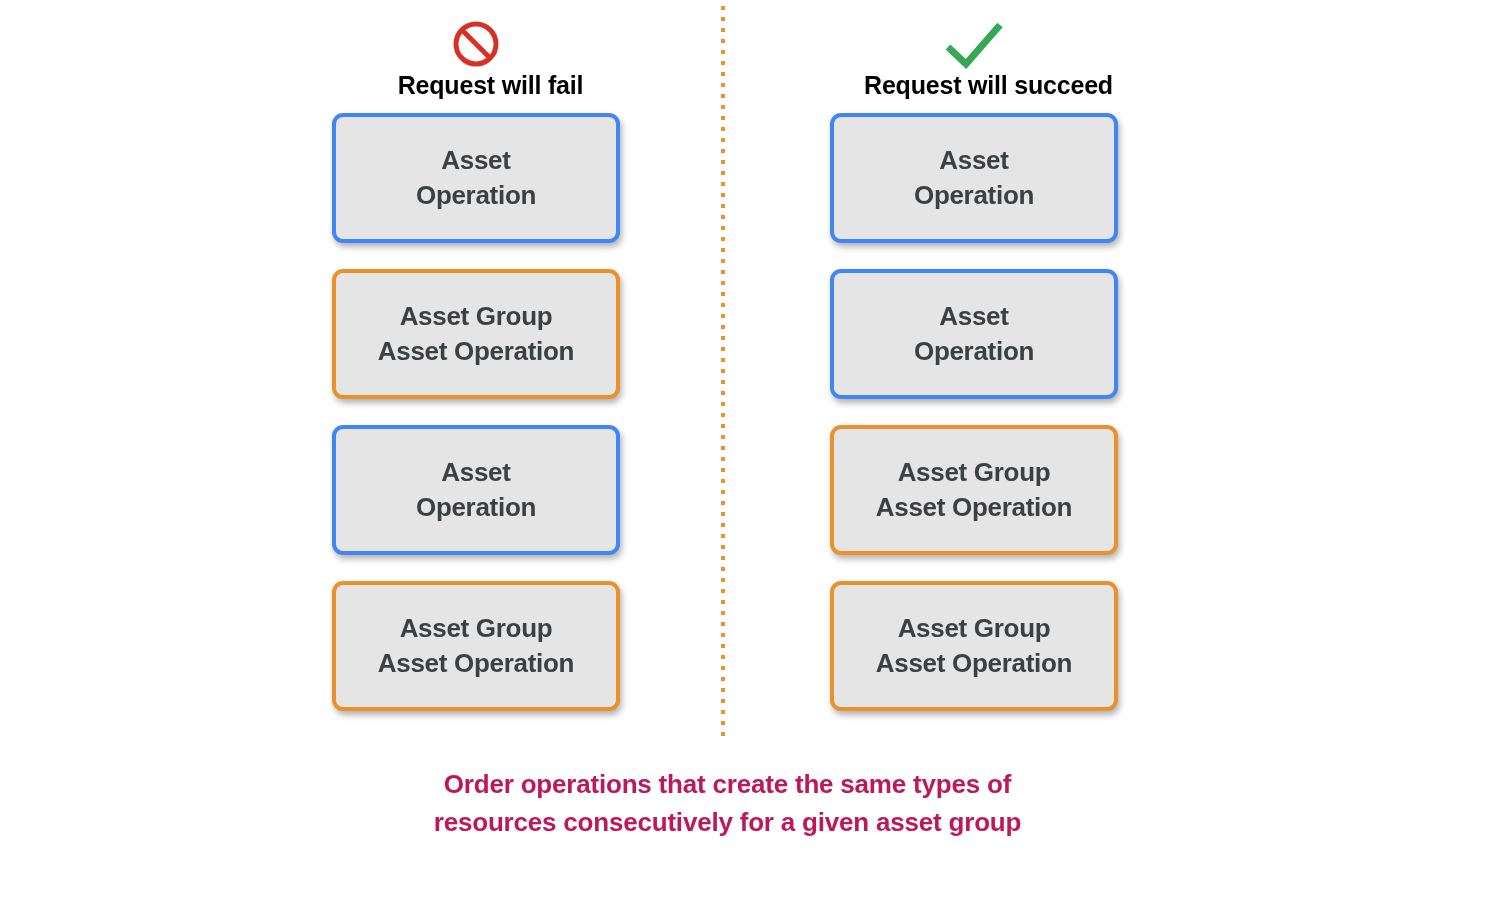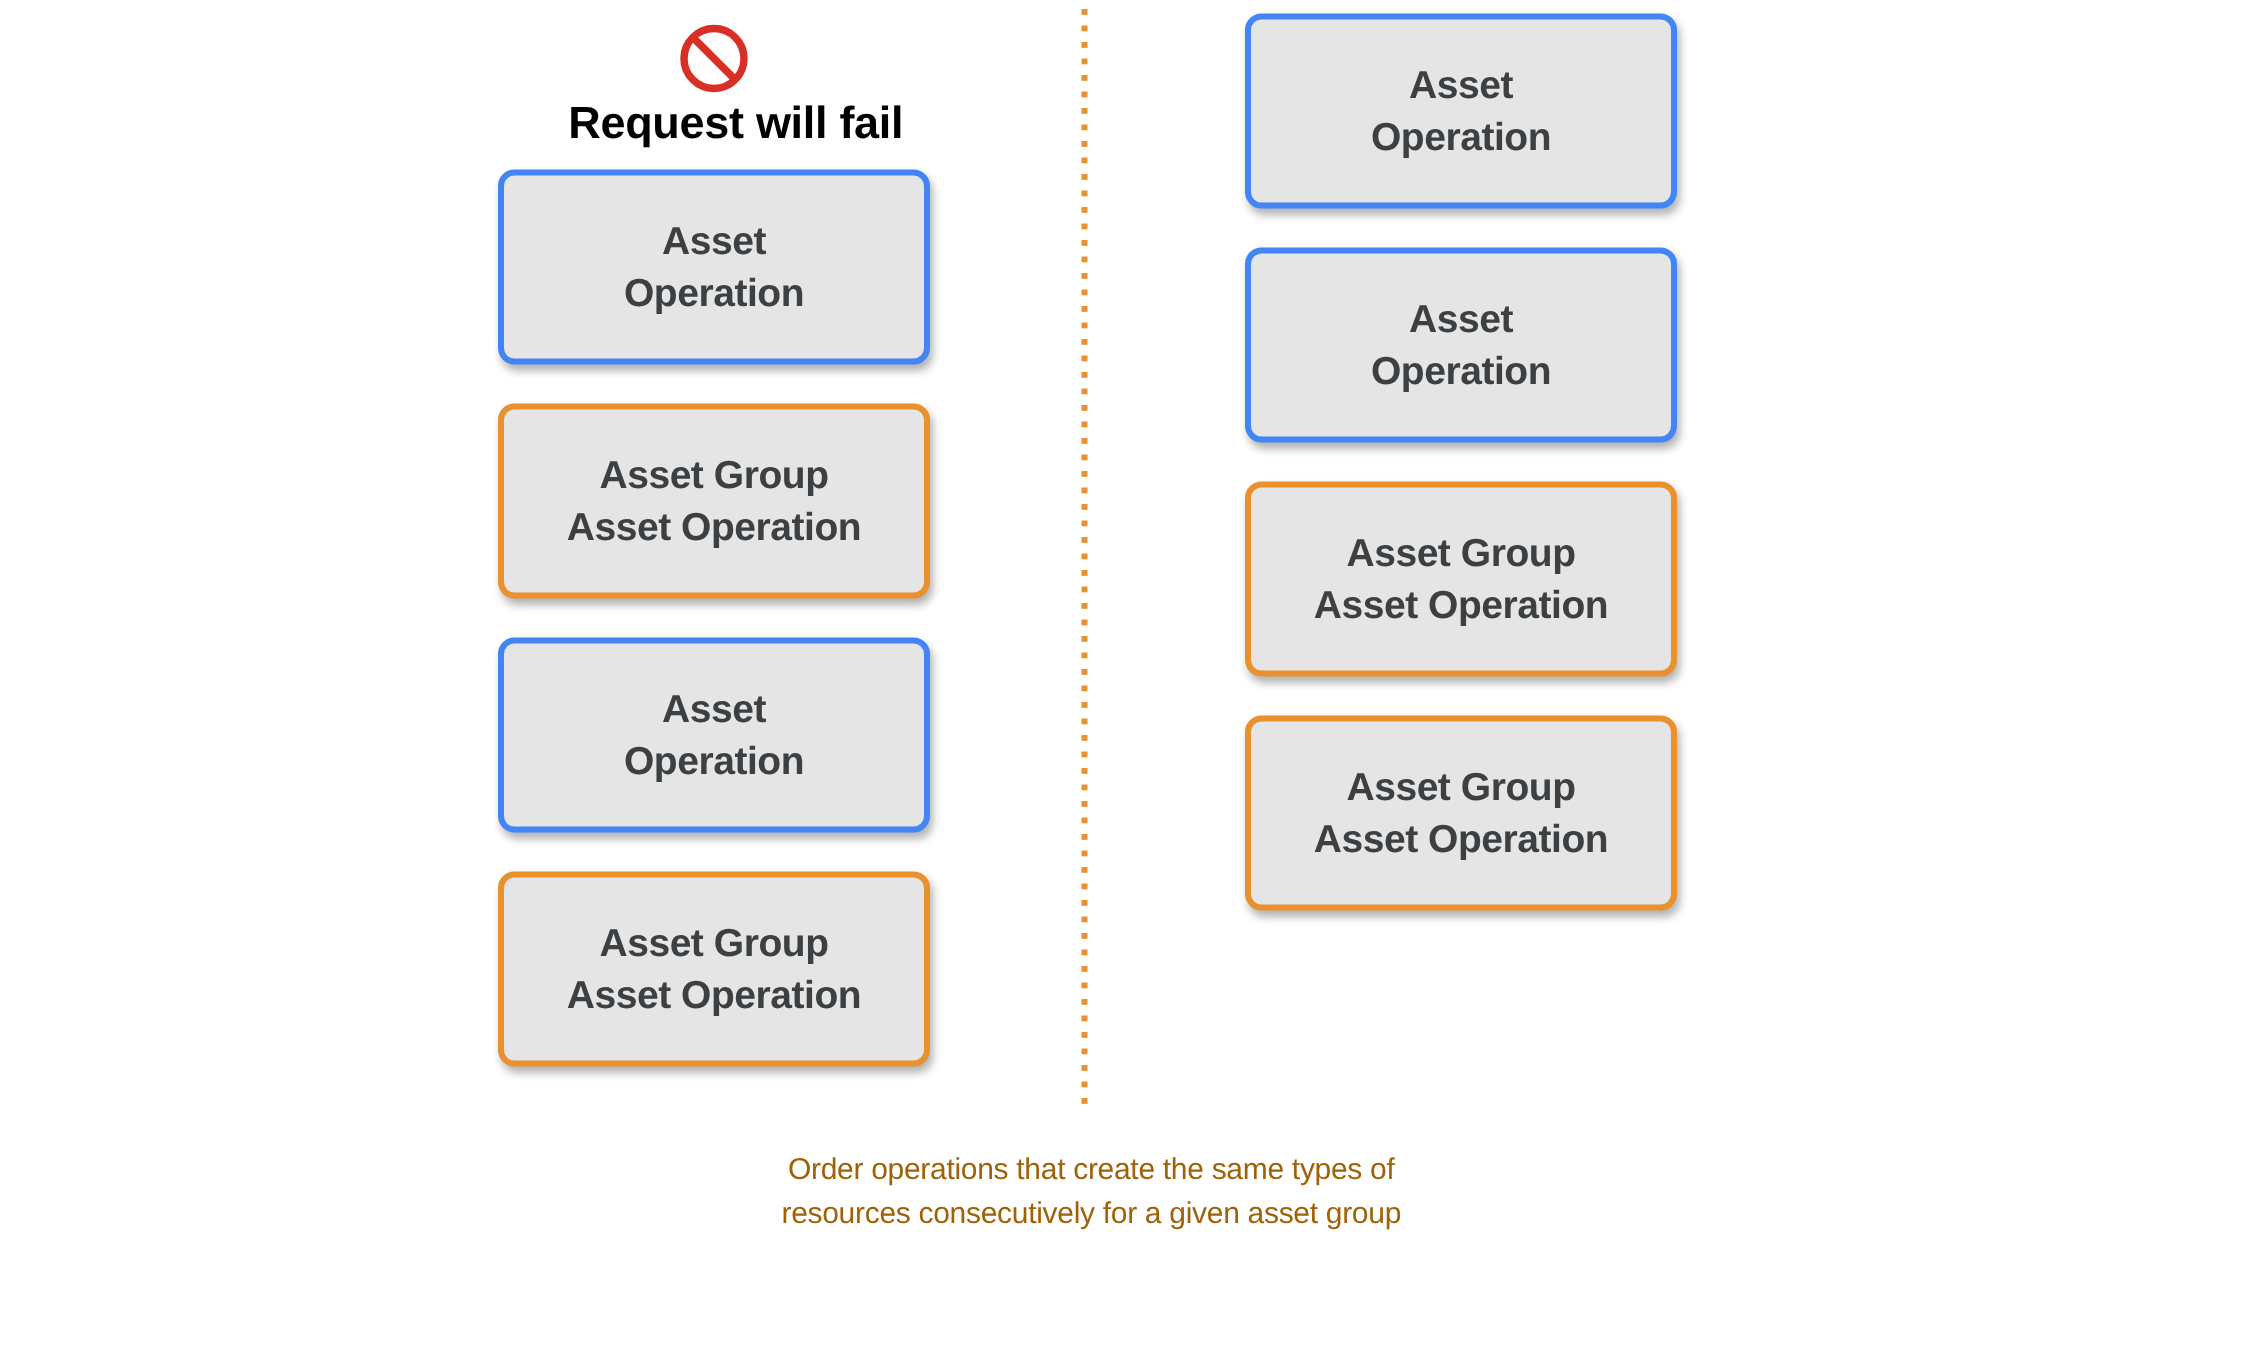--- a/index.html
+++ b/index.html
@@ -58,21 +58,21 @@
   }
 
   .status-icon {
     display: block;
     height: 50px;
     margin-bottom: 4px;
   }
   .status-icon svg { display: block; }
 
   .col-title {
-    font-size: 30px;
+    font-size: 25px;
     font-weight: bold;
     color: #000000;
     letter-spacing: -0.2px;
     line-height: 1;
     text-align: center;
     padding-bottom: 6px;
     margin-left: 29px;
   }
 
   
@@ -108,23 +108,23 @@
     padding: 0 6px;
   }
 
   
   .caption {
     position: absolute;
     left: 0;
     top: 766px;
     width: 1455px;
     text-align: center;
-    font-size: 20px;
-    font-weight: normal;
-    color: #a16207;
+    font-size: 26px;
+    font-weight: bold;
+    color: #be185d;
     line-height: 1.45;
     letter-spacing: -0.2px;
     white-space: pre-line;
   }
 </style>
 </head>
 <body>
 
 <div class="canvas">
 
@@ -157,20 +157,28 @@
       </div>
       <div class="card accent-orange">
         <span class="card-label">Asset Group
 Asset Operation</span>
       </div>
     </div>
   </div>
 
   <div class="column column-succeed">
 
+    <div class="col-header">
+      <span class="status-icon">
+        <svg width="62" height="50" viewBox="0 0 62 50" aria-hidden="true">
+          <polyline points="5,28 23,45 57,6" fill="none" stroke="#34a853" stroke-width="7" stroke-linecap="butt" stroke-linejoin="miter"></polyline>
+        </svg>
+      </span>
+      <div class="col-title">Request will succeed</div>
+    </div>
 
     <div class="card-stack">
       <div class="card accent-blue">
         <span class="card-label">Asset
 Operation</span>
       </div>
       <div class="card accent-blue">
         <span class="card-label">Asset
 Operation</span>
       </div>

